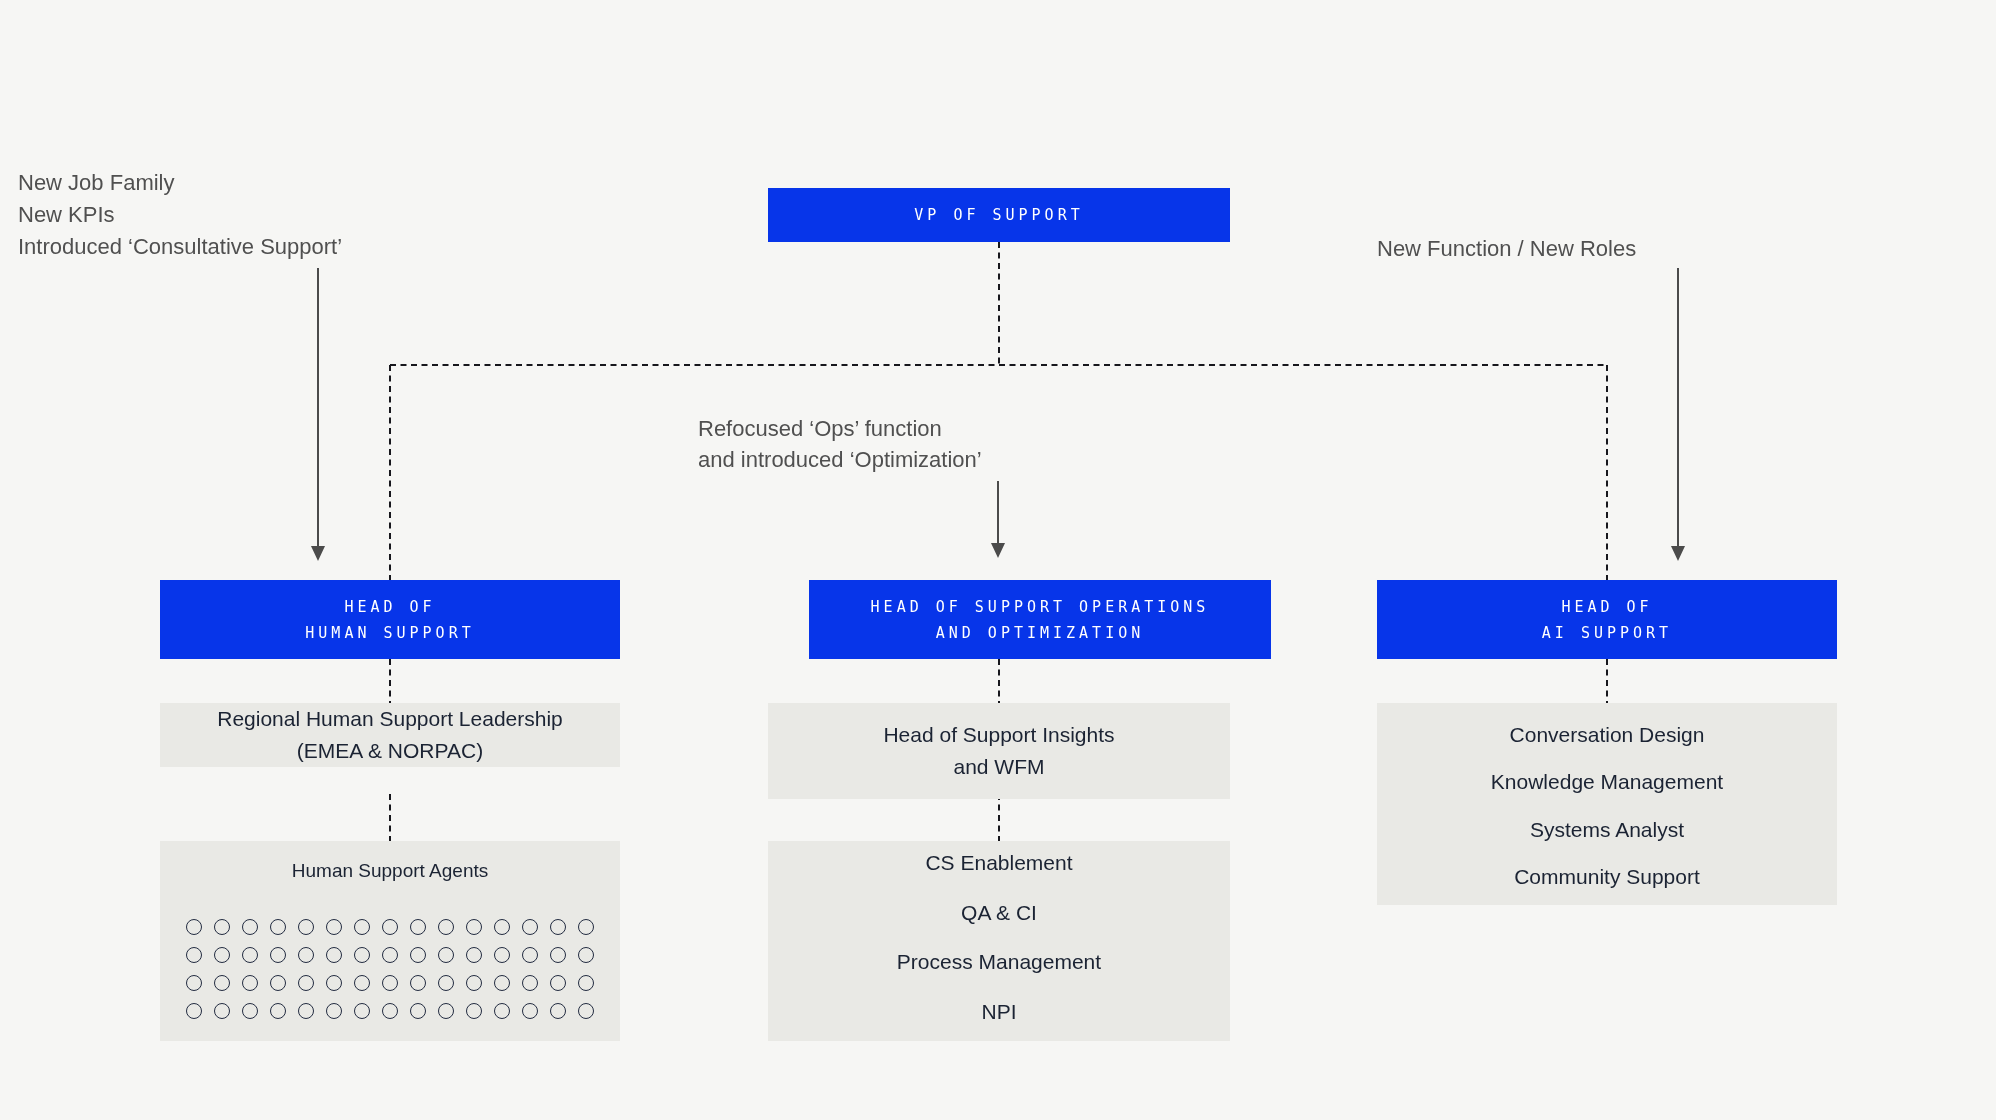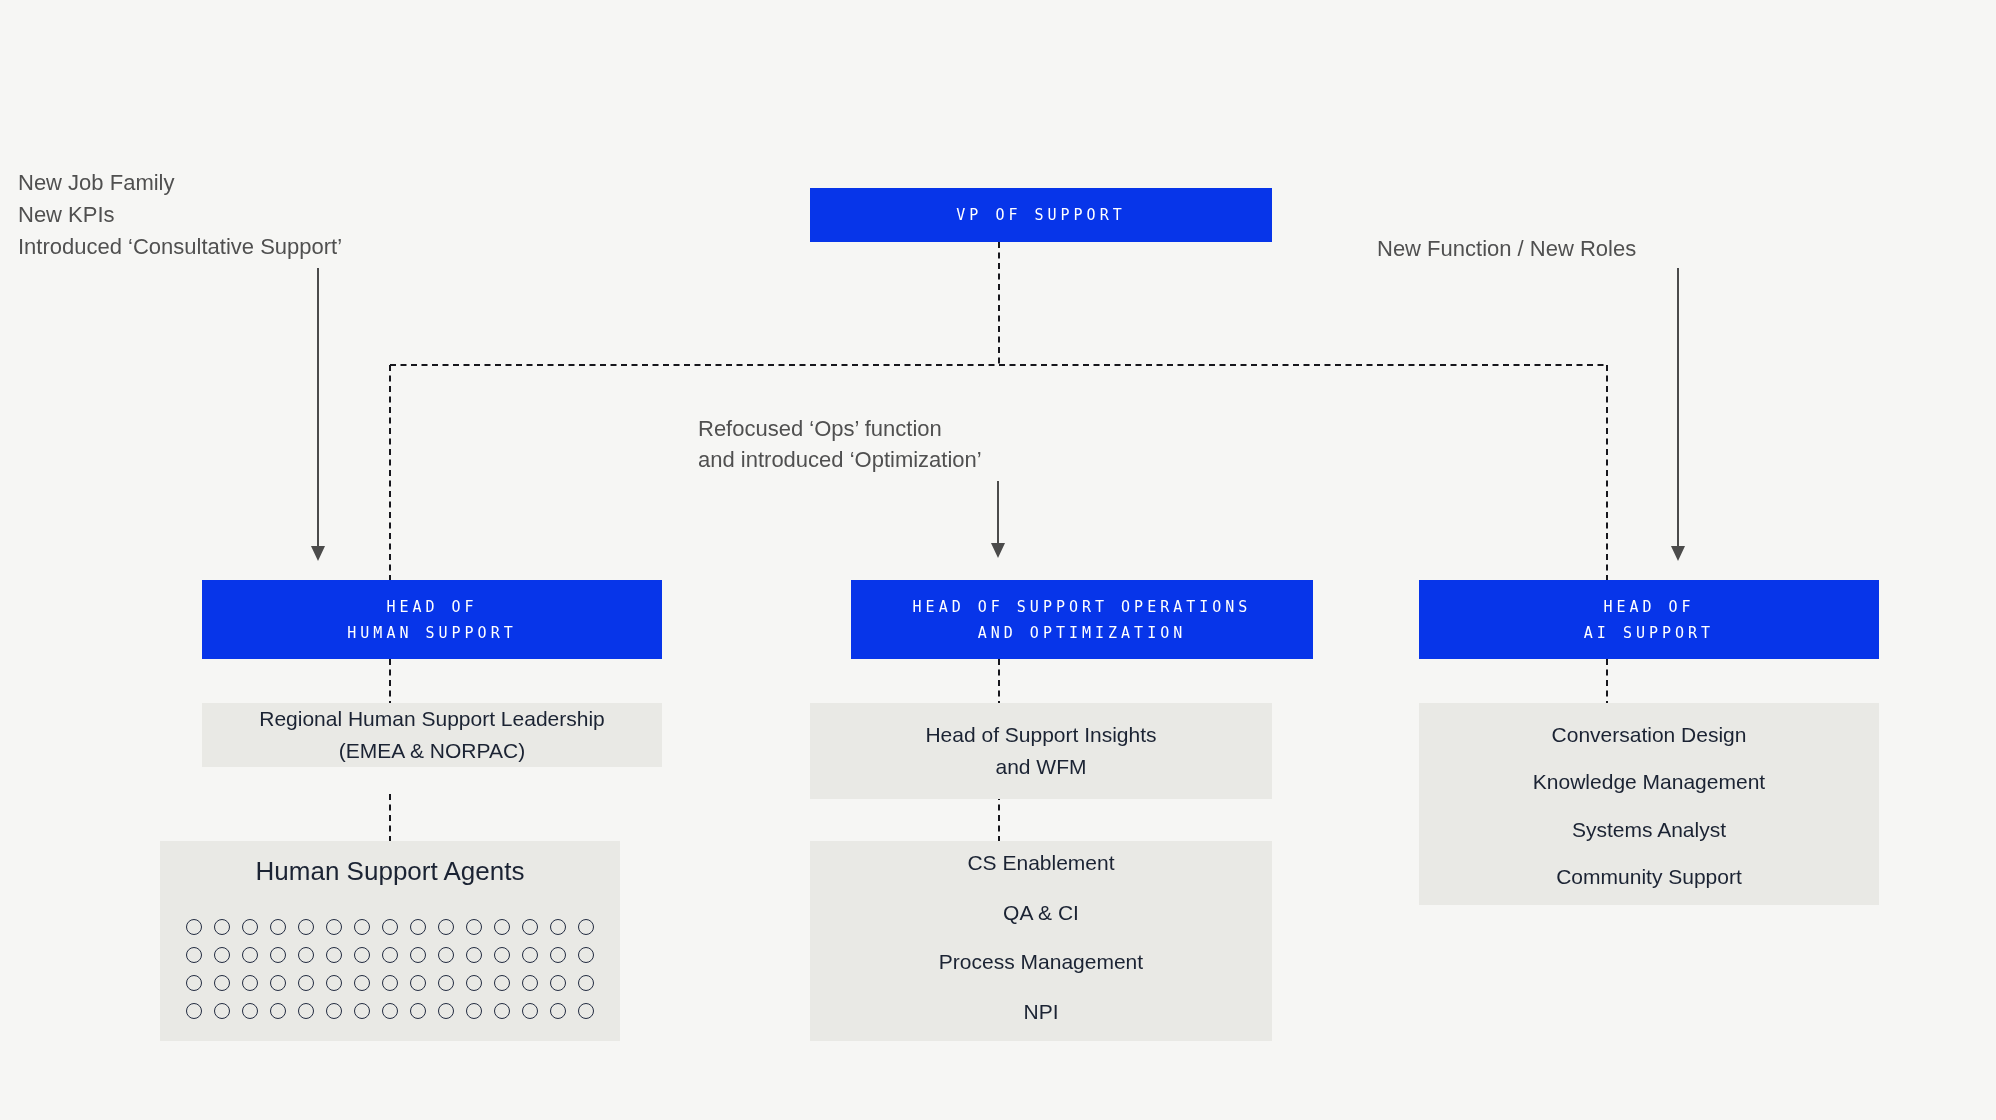--- a/index.html
+++ b/index.html
@@ -22,21 +22,20 @@
     pointer-events: none;
   }
   .node {
     position: absolute;
     box-sizing: border-box;
     display: flex;
     flex-direction: column;
     align-items: center;
     justify-content: center;
     text-align: center;
-    margin-left: 42px;
   }
   .node.blue {
     background: #0735e9;
     color: #ffffff;
     font-family: "DejaVu Sans Mono", monospace;
     font-size: 15px;
     letter-spacing: 4px;
     line-height: 26px;
     white-space: nowrap;
   }
@@ -64,21 +63,21 @@
   
   .agents-box {
     position: absolute;
     box-sizing: border-box;
     background: #e9e9e5;
     color: #1b2333;
     text-align: center;
     padding-top: 17px;
   }
   .agents-title {
-    font-size: 26px;
+    font-size: 19px;
     line-height: 26px;
   }
   .agent-grid {
     margin: 35px auto 0 auto;
     width: 408px;
     display: flex;
     flex-direction: column;
     gap: 12px;
   }
   .agent-row {

